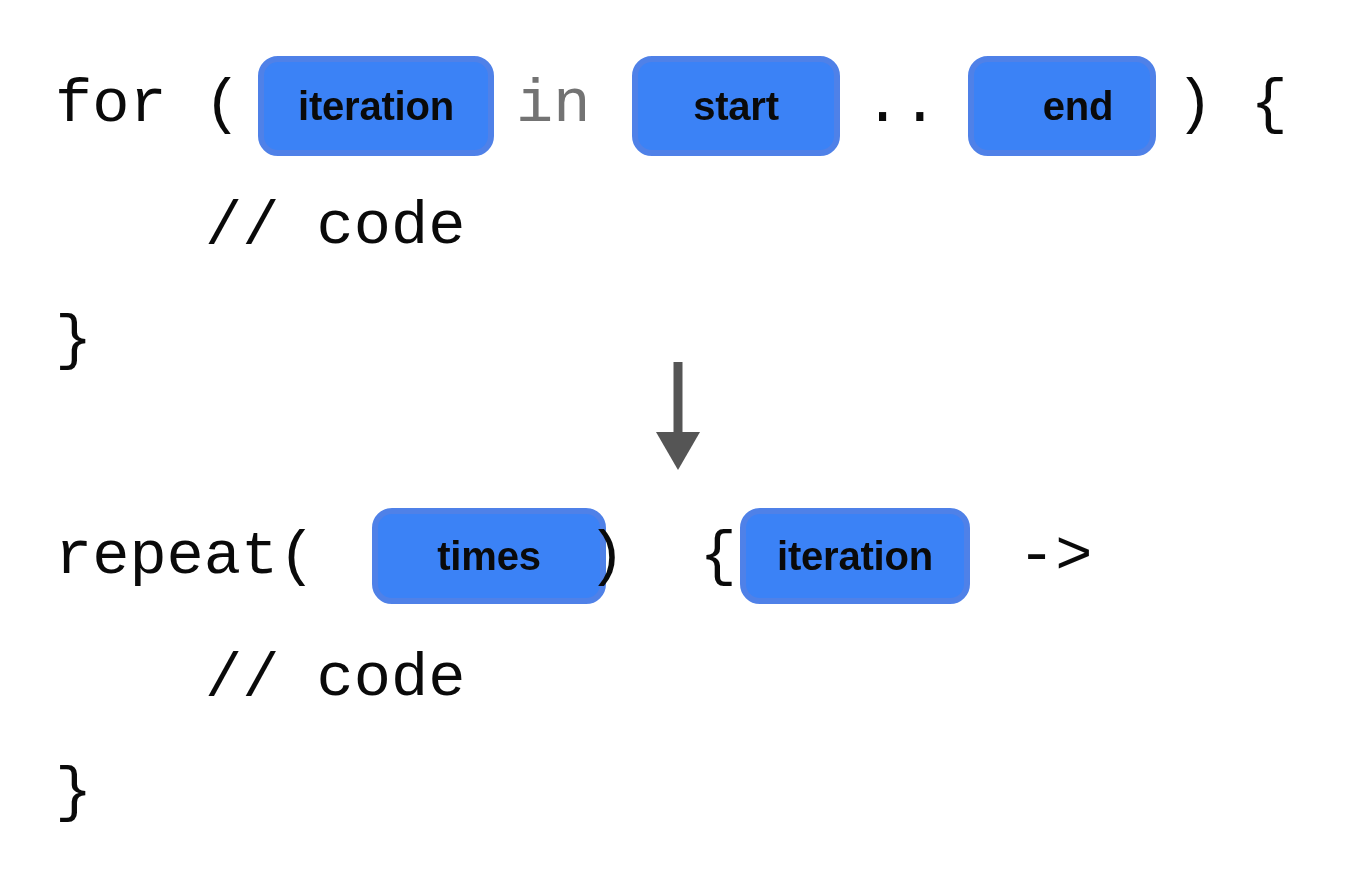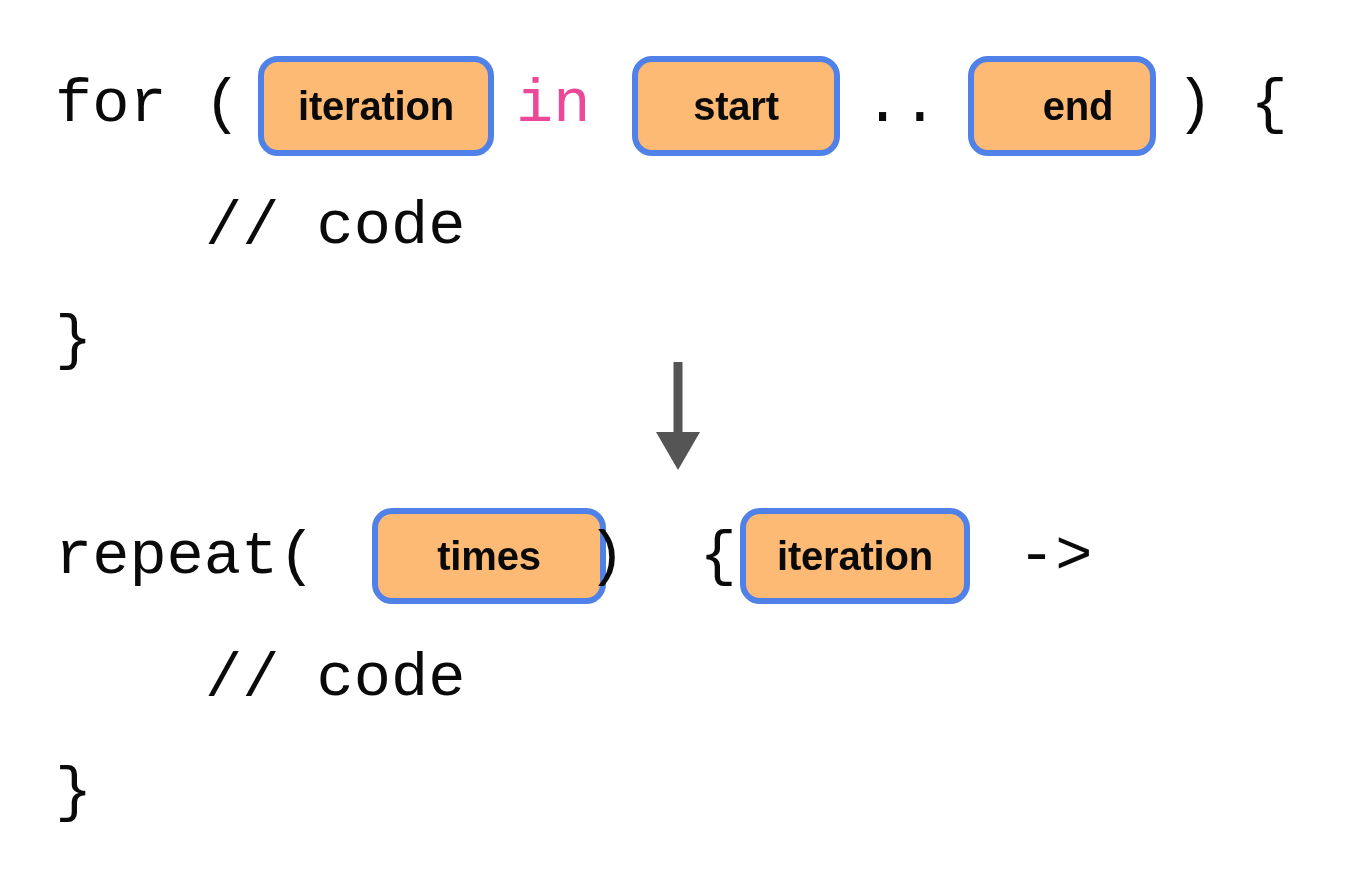--- a/index.html
+++ b/index.html
@@ -31,21 +31,21 @@
     white-space: pre;
     letter-spacing: 0px;
   }
 
   
   .chip {
     position: absolute;
     box-sizing: border-box;
     border: 6px solid var(--chip-border, #4f81e8);
     border-radius: 20px;
-    background: #fdba74;
+    background: #3b82f6;
     display: flex;
     align-items: center;
     justify-content: center;
   }
   .chip-label {
     font-family: "Liberation Sans", sans-serif;
     font-weight: 700;
     font-size: 40px;
     line-height: 1;
     color: #0a0a0a;
@@ -90,21 +90,21 @@
 <body>
 
 <div id="canvas" style="background: rgb(255, 255, 255);">
 
   <div class="code" id="t-for" style="color: rgb(10, 10, 10);">for (</div>
 
   <div class="chip" id="chip-iteration-1" style="border-color: rgb(79, 129, 232);">
     <span class="chip-label">iteration</span>
   </div>
 
-  <div class="code" id="t-in" style="color: #ec4899;">in</div>
+  <div class="code" id="t-in" style="color: #737373;">in</div>
 
   <div class="chip" id="chip-start" style="border-color: rgb(79, 129, 232); text-align: center;">
     <span class="chip-label">start</span>
   </div>
 
   <div class="code" id="t-dotdot" style="color: rgb(10, 10, 10);">..</div>
 
   <div class="chip" id="chip-end" style="border-color: rgb(79, 129, 232);">
     <span class="chip-label">end</span>
   </div>

